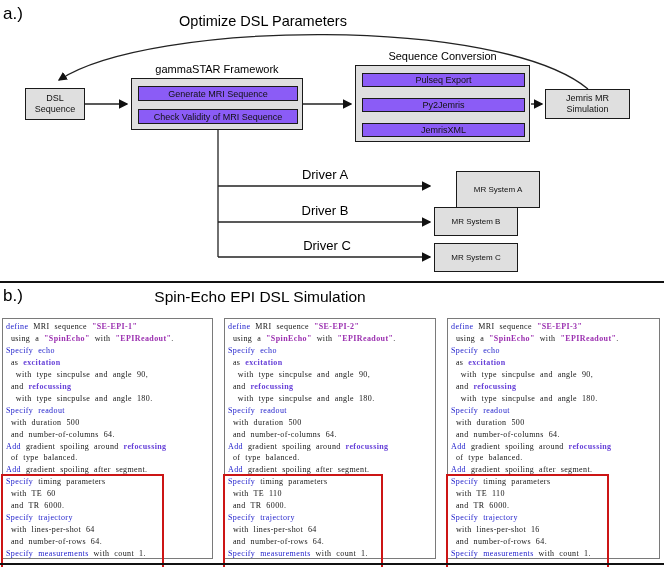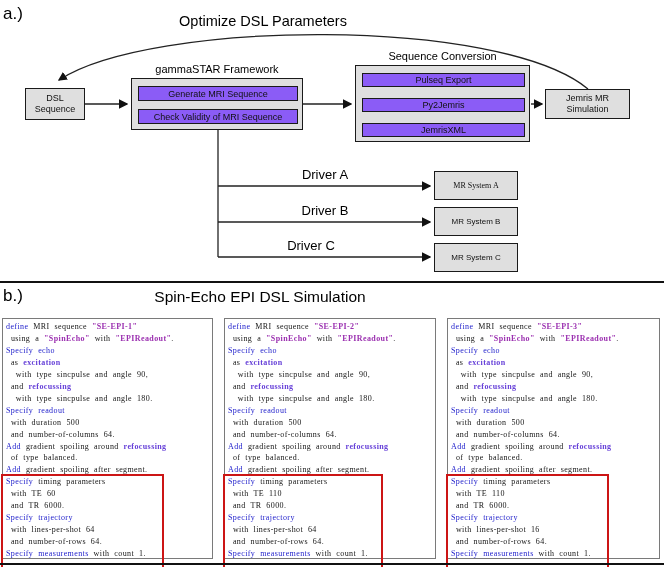--- a/index.html
+++ b/index.html
@@ -73,23 +73,23 @@
   <div class="abs container-box" style="left:355px;top:65px;width:175px;height:77px;">
     <div class="step" style="top:7px;width:161px;height:12px;">Pulseq Export</div>
     <div class="step" style="top:32px;width:161px;height:12px;">Py2Jemris</div>
     <div class="step" style="top:57px;width:161px;height:12px;">JemrisXML</div>
   </div>
 
   <div class="abs node" style="left:545px;top:89px;width:85px;height:30px;padding:0 4px;">Jemris MR Simulation</div>
 
   <div class="abs driver-label" style="left:270px;top:167px;width:110px;">Driver A</div>
   <div class="abs driver-label" style="left:270px;top:203px;width:110px;">Driver B</div>
-  <div class="abs driver-label" style="left:256px;top:238px;width:110px;">Driver C</div>
+  <div class="abs driver-label" style="left:272px;top:238px;width:110px;">Driver C</div>
 
-  <div class="abs node mr-node" style="left:434px;top:171px;width:84px;height:29px;font-family:Liberation Serif, serif;">MR System A</div>
+  <div class="abs node mr-node" style="left:456px;top:171px;width:84px;height:37px;">MR System A</div>
   <div class="abs node mr-node" style="left:434px;top:207px;width:84px;height:29px;">MR System B</div>
   <div class="abs node mr-node" style="left:434px;top:243px;width:84px;height:29px;">MR System C</div>
 
   <div class="abs hline" style="left:0;top:281px;width:664px;"></div>
 
   <div class="abs sec-label" style="left:3px;top:286px;">b.)</div>
   <div class="abs b-title" style="left:0;top:288px;width:520px;">Spin-Echo EPI DSL Simulation</div>
 
   <div class="code-panel" style="left:2px;width:211px;">
     <div>

